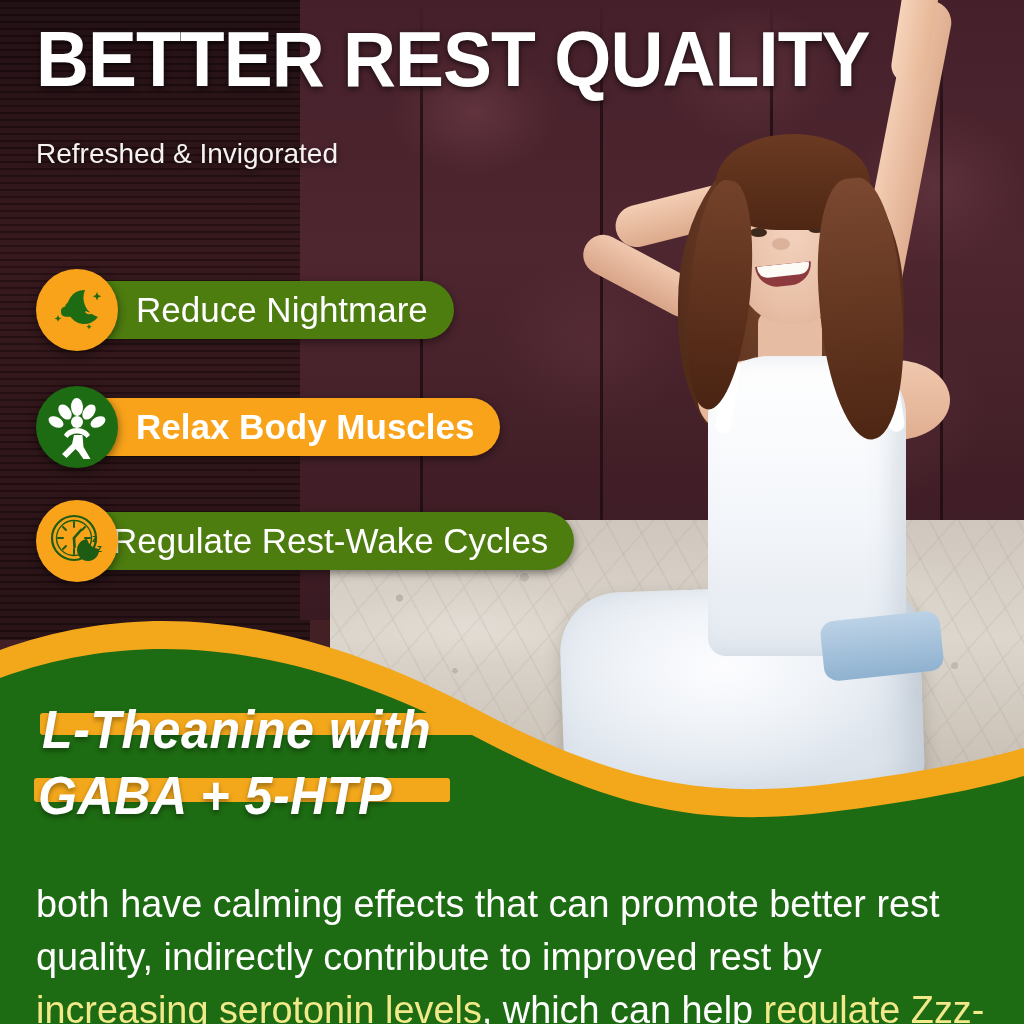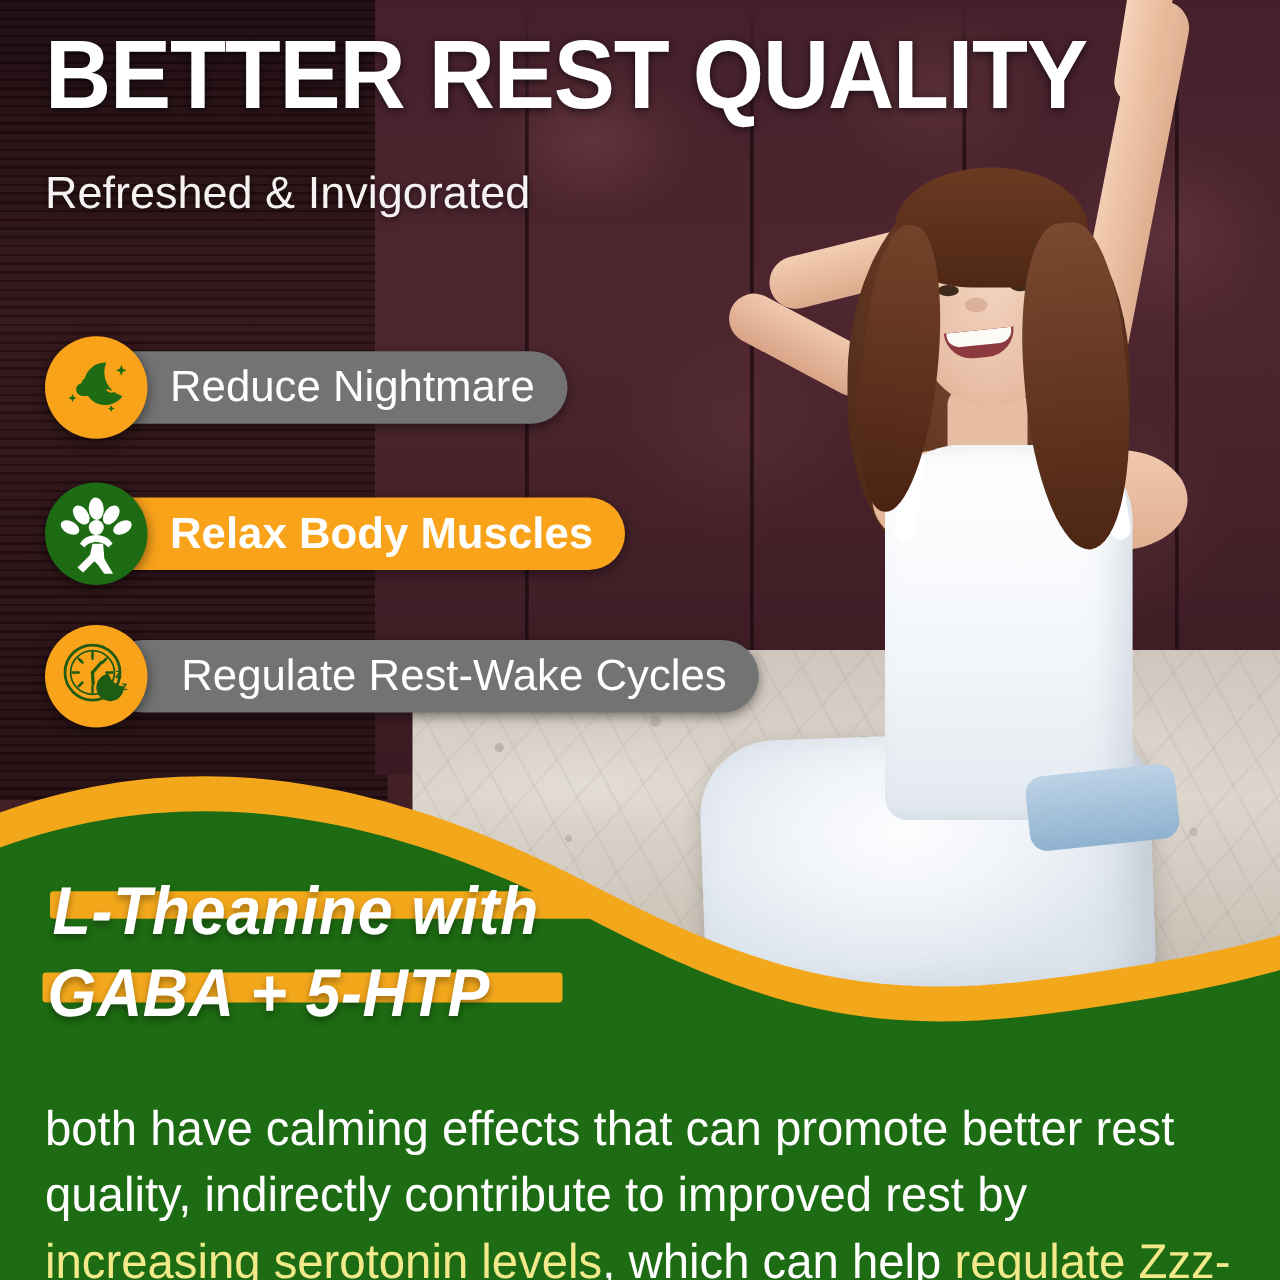--- a/index.html
+++ b/index.html
@@ -116,33 +116,33 @@
   
   .headline{
     position:absolute;left:36px;top:16px;width:880px;
     font-family:"Liberation Sans",sans-serif;
     font-weight:700;font-size:78px;line-height:86px;color:#ffffff;
     letter-spacing:-1px;transform:scaleX(.94);transform-origin:left top;
     text-shadow:0 2px 7px rgba(0,0,0,.65);white-space:nowrap;
   }
   .subhead{
     position:absolute;left:36px;top:126px;width:600px;
-    font-size:36px;line-height:55px;color:#f6f2f2;font-weight:300;
+    font-size:28px;line-height:55px;color:#f6f2f2;font-weight:300;
     text-shadow:0 2px 6px rgba(0,0,0,.6);
   }
 
   
   .pill-row{position:absolute;display:flex;align-items:center;}
   .pill{
     position:relative;display:flex;align-items:center;
     height:58px;border-radius:29px;padding:0 26px 0 60px;
     font-size:35px;color:#ffffff;white-space:nowrap;
     box-shadow:0 3px 9px rgba(0,0,0,.45);
   }
-  .pill.green{background:#737373;}
+  .pill.green{background:#4d7c0f;}
   .pill.orange{background:#f9a31a;}
   .ico{
     position:absolute;width:82px;height:82px;border-radius:50%;
     display:flex;align-items:center;justify-content:center;
     box-shadow:0 3px 10px rgba(0,0,0,.5);z-index:3;
   }
   .ico.orange{background:#f9a31a;}
   .ico.green{background:#1d6b12;}
 
   
@@ -244,21 +244,21 @@
           <ellipse cx="53" cy="27" rx="5" ry="8" transform="rotate(62 53 27)"></ellipse>
           <circle cx="32" cy="27" r="6"></circle>
           <path d="M32 33c-6 0-11 3-13 7l3.5 3c2-2.6 5.3-4.4 9.5-4.4s7.5 1.8 9.5 4.4l3.5-3c-2-4-7-7-13-7z"></path>
           <path d="M29 40l-2 9-10 10 4.5 4 9-9 3 3 7 10 5-3-7-12-1-12z"></path>
         </g>
       </svg>
     </div>
   </div>
 
   <div class="pill-row" style="left:36px;top:512px;">
-    <div class="pill green" style="margin-left:49px;">
+    <div class="pill green" style="margin-left:16px;">
       <span>Regulate Rest-Wake Cycles</span>
     </div>
     <div class="ico orange" style="left:0;top:-12px;">
       <svg width="64" height="64" viewBox="0 0 64 64" aria-hidden="true">
         <g stroke="#1d5c12" fill="none" stroke-width="2.2">
           <circle cx="29" cy="29" r="22"></circle>
           <circle cx="29" cy="29" r="17.5" stroke-width="1.4"></circle>
         </g>
         <g stroke="#1d5c12" stroke-width="2" stroke-linecap="round">
           <line x1="29" y1="13" x2="29" y2="18"></line>

